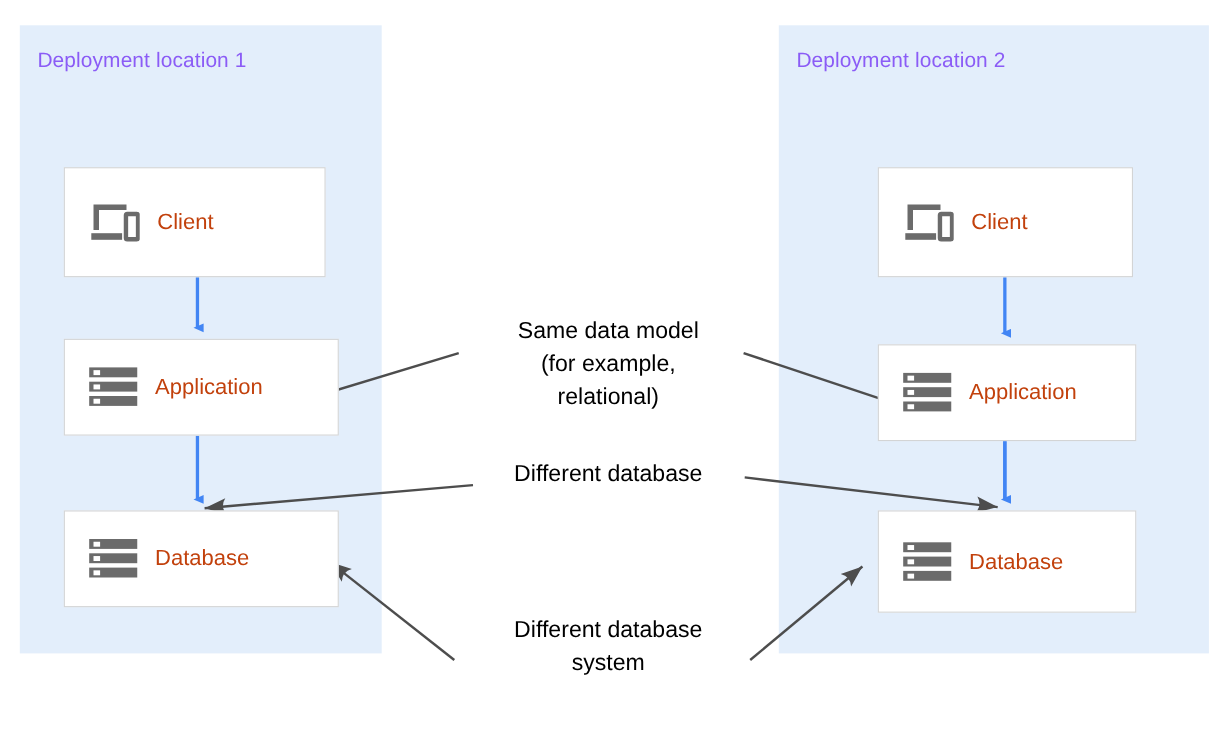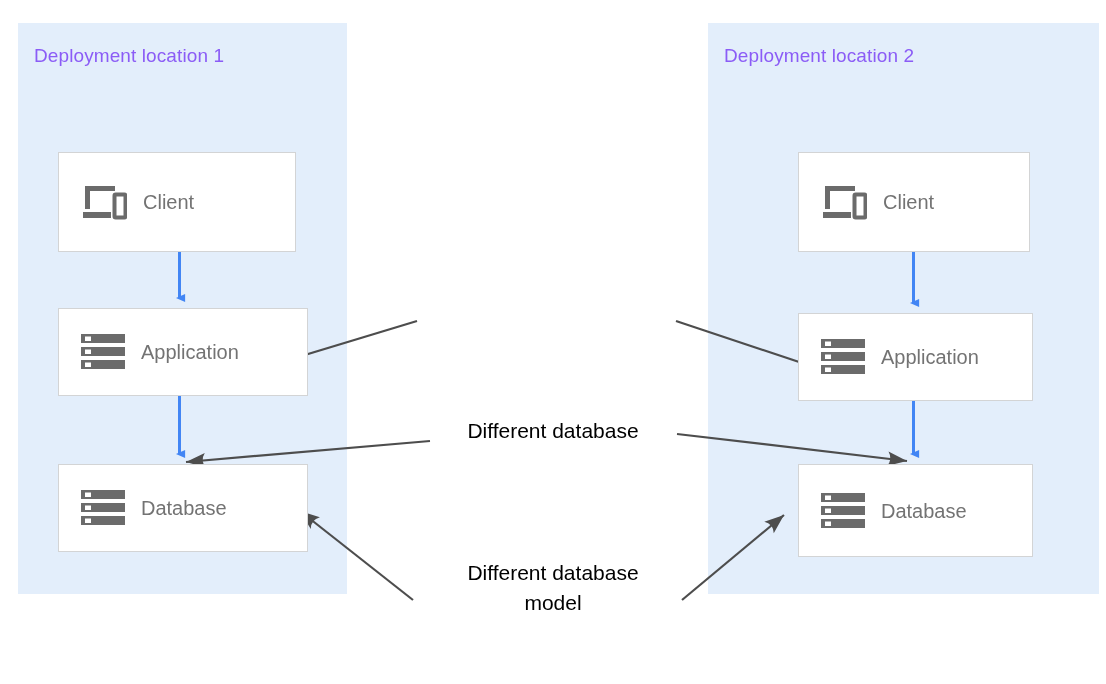--- a/index.html
+++ b/index.html
@@ -52,21 +52,21 @@
   }
   .node .node-icon {
     flex: 0 0 auto;
     margin-left: 22px;
     margin-right: 16px;
     display: block;
     line-height: 0;
   }
   .node .node-label {
     font-size: 20px;
-    color: #737373;
+    color: #c2410c;
     line-height: 24px;
     white-space: nowrap;
   }
 
   
   #node-client-1 { left: 58px;  top: 152px; width: 238px; height: 100px; }
   #node-app-1    { left: 58px;  top: 308px; width: 250px; height: 88px; }
   #node-db-1     { left: 58px;  top: 464px; width: 250px; height: 88px; }
   
   #node-client-2 { left: 798px; top: 152px; width: 232px; height: 100px; }
@@ -232,23 +232,28 @@
         <rect x="4" y="4.5" width="6" height="4.5" fill="#ffffff"></rect>
         <rect x="0" y="15" width="44" height="9" fill="#6b6b6b"></rect>
         <rect x="4" y="17.5" width="6" height="4.5" fill="#ffffff"></rect>
         <rect x="0" y="28" width="44" height="9" fill="#6b6b6b"></rect>
         <rect x="4" y="30.5" width="6" height="4.5" fill="#ffffff"></rect>
       </svg>
     </span>
     <span class="node-label">Database</span>
   </div>
 
+  <div class="annotation" id="ann-data-model">
+    <div>Same data model</div>
+    <div>(for example,</div>
+    <div>relational)</div>
+  </div>
 
   <div class="annotation" id="ann-db-api">
     <div>Different database</div>
   </div>
 
   <div class="annotation" id="ann-db-system">
     <div>Different database</div>
-    <div>model</div>
+    <div>system</div>
   </div>
 
 </div>
 
 </body></html>

